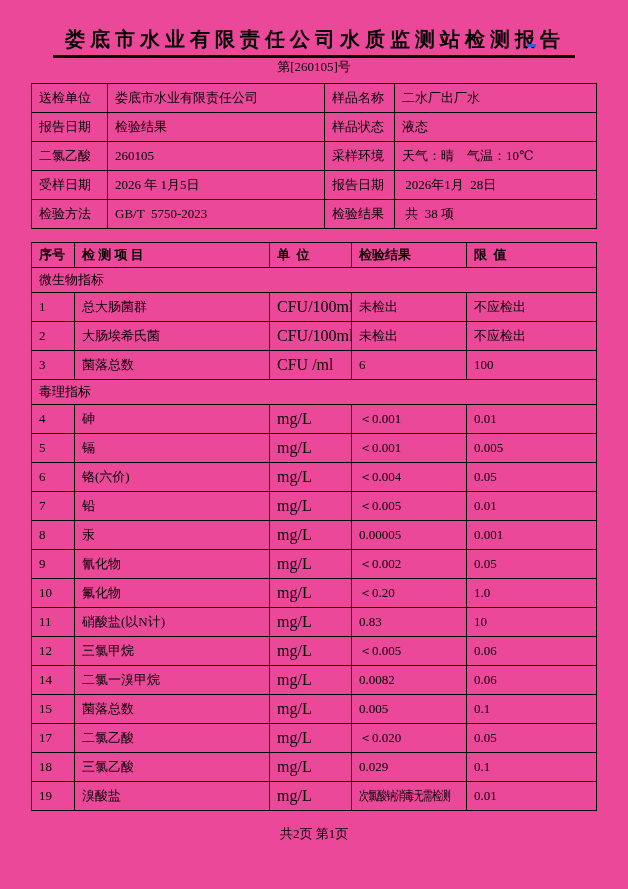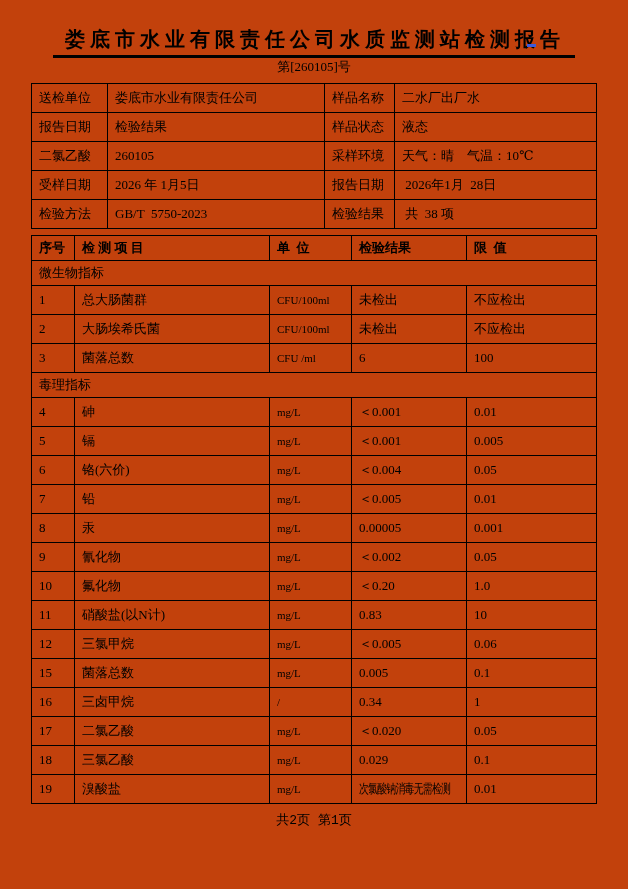--- a/index.html
+++ b/index.html
@@ -1,47 +1,47 @@
 <!DOCTYPE html>
 <html><head>
 <meta charset="utf-8">
 <style>
   html,body { margin:0; padding:0; background:#ffffff; }
   body {
     width:628px; height:889px;
     font-family:"Liberation Serif","DejaVu Serif",serif;
     color:#000;
   }
-  .page { position:relative; width:628px; height:889px; overflow:hidden; background:#c2410c; }
+  .page { position:relative; width:628px; height:889px; overflow:hidden; background:#ec4899; }
 
   .title-wrap { text-align:center; padding-top:27px; position:relative; }
   .title {
     display:inline-block; margin:0;
     font-size:20px; font-weight:bold; letter-spacing:5px; line-height:1.2;
     border-bottom:3px solid #000; padding:0 10px 4px 12px;
     white-space:nowrap;
   }
   .caret-mark { position:absolute; left:527px; top:44px; width:9px; height:3px; background:#3b5bdb; }
 
   .report-no { text-align:center; font-size:13px; white-space:pre; }
 
-  table { border-collapse:collapse; table-layout:fixed; margin:7px auto; width:565px; }
+  table { border-collapse:collapse; table-layout:fixed; margin:14px auto; width:565px; }
   .info-table { margin-top:7px; }
   .results-table { margin-top:-1px; }
   td { border:1px solid #000; padding:0 7px; font-size:13px; overflow:hidden; vertical-align:middle; }
   .info-table td { height:28px; }
   .lab { white-space:pre; }
   .val { white-space:pre; }
   .hrow td { height:24px; white-space:pre;font-weight:bold; }
   .srow td { height:24px; }
   .drow td { height:28px; }
-  .latin { font-size:11px; letter-spacing:0; }
+  .latin { font-size:16px; letter-spacing:0; }
   .condensed { display:inline-block; transform:scaleX(0.76); transform-origin:0 50%; white-space:nowrap; letter-spacing:-1px; }
 
-  .footer { text-align:center; font-size:13px; margin-top:4px; white-space:pre;font-family:Liberation Mono, monospace; }
+  .footer { text-align:center; font-size:13px; margin-top:4px; white-space:pre; }
 </style>
 </head>
 <body>
 
 <div class="page">
 
   <div class="title-wrap">
     <h1 class="title">娄底市水业有限责任公司水质监测站检测报告</h1>
     <span class="caret-mark"></span>
   </div>
@@ -191,34 +191,34 @@
           <td>10</td>
         </tr>
         <tr class="drow">
           <td>12</td>
           <td>三氯甲烷</td>
           <td class="latin">mg/L</td>
           <td>＜0.005</td>
           <td>0.06</td>
         </tr>
         <tr class="drow">
+          <td>14</td>
+          <td>二氯一溴甲烷</td>
+          <td class="latin">mg/L</td>
+          <td>0.0082</td>
+          <td>0.06</td>
+        </tr>
+        <tr class="drow">
           <td>15</td>
           <td>菌落总数</td>
           <td class="latin">mg/L</td>
           <td>0.005</td>
           <td>0.1</td>
         </tr>
         <tr class="drow">
-          <td>16</td>
-          <td>三卤甲烷</td>
-          <td class="latin">/</td>
-          <td>0.34</td>
-          <td>1</td>
-        </tr>
-        <tr class="drow">
           <td>17</td>
           <td>二氯乙酸</td>
           <td class="latin">mg/L</td>
           <td>＜0.020</td>
           <td>0.05</td>
         </tr>
         <tr class="drow">
           <td>18</td>
           <td>三氯乙酸</td>
           <td class="latin">mg/L</td>

